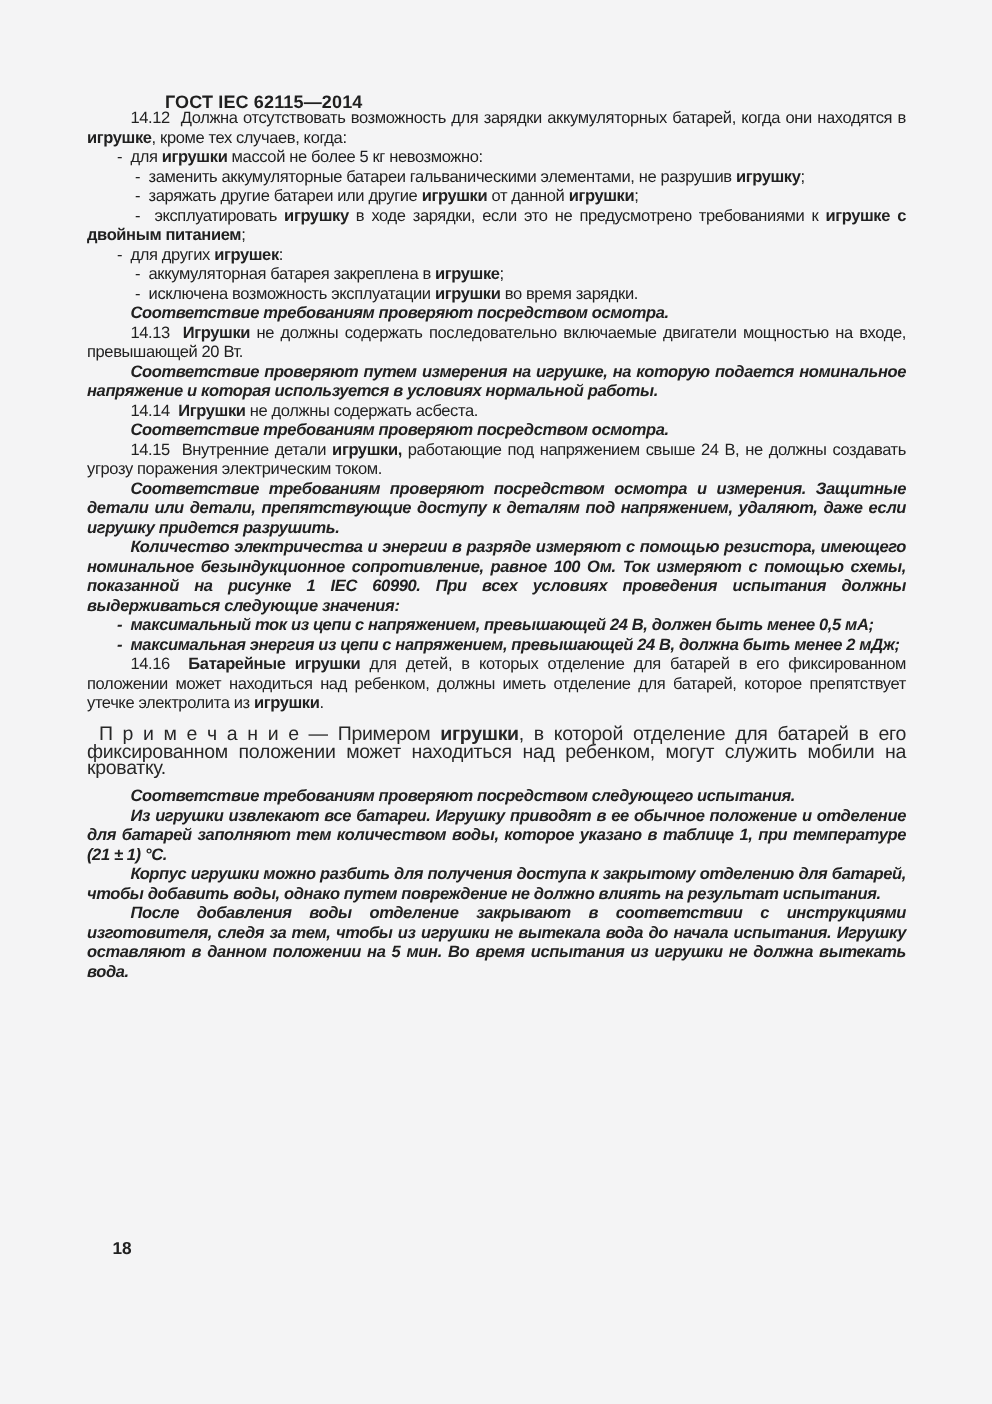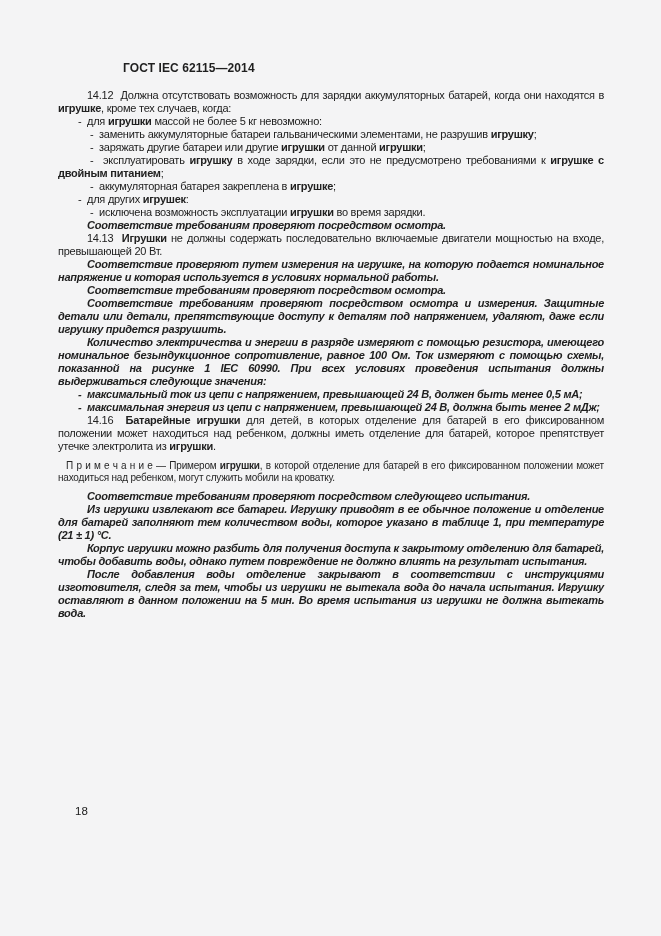--- a/index.html
+++ b/index.html
@@ -9,75 +9,77 @@
     font-family: "Liberation Sans", sans-serif;
     position: relative;
     overflow: hidden;
   }
   .page {
     position: absolute; left: 0; top: 0;
     width: 661px; height: 936px;
     background: #f4f4f5;
   }
   .running-header {
-    position: absolute; left: 75px; top: 61px;
+    position: absolute; left: 62px; top: 61px;
     font-size: 12px; font-weight: bold;
     color: #1f1f1f; letter-spacing: 0.1px;
     white-space: nowrap;
     padding-left: 48px;
   }
   .body-text {
-    position: absolute; left: 58px; top: 89px;
+    position: absolute; left: 58px; top: 73px;
     width: 546px;
     color: #212121;
   }
   .para {
     margin: 0; text-align: justify;
     font-size: 11px; line-height: 13px;
     letter-spacing: -0.25px;
     color: #212121;
   }
   .para.clause { text-indent: 29px; }
   .para.list1  { text-indent: 20px; }
   .para.list2  { text-indent: 32px; }
   .para.note   {
-    font-size: 10px; line-height: 11.5px;
+    font-size: 13px; line-height: 11.5px;
     letter-spacing: -0.2px;
     text-indent: 8px;
     margin: 7px 0 7px 0;
     color: #272727;
   }
   .r  { font-weight: normal; font-style: normal; }
   .b  { font-weight: bold;   font-style: normal; }
   .i  { font-weight: bold; font-style: italic; }
   .bi { font-weight: bold;   font-style: italic; }
   .page-number {
-    position: absolute; left: 75px; top: 805px;
-    font-size: 11.5px; color: #212121;
+    position: absolute; left: 75px; top: 827px;
+    font-size: 11.5px; color: #212121; font-weight: bold;
   }
 </style>
 </head>
 <body>
 
 <div class="page">
   <div class="running-header">ГОСТ IEC 62115—2014</div>
 
   <div class="body-text" id="doc-body">
       <p class="para clause"><span class="r">14.12&nbsp; Должна отсутствовать возможность для зарядки аккумуляторных батарей, когда они находятся в </span><span class="b">игрушке</span><span class="r">, кроме тех случаев, когда:</span></p>
       <p class="para list1"><span class="r">-&nbsp; для </span><span class="b">игрушки</span><span class="r"> массой не более 5 кг невозможно:</span></p>
       <p class="para list2"><span class="r">-&nbsp; заменить аккумуляторные батареи гальваническими элементами, не разрушив </span><span class="b">игрушку</span><span class="r">;</span></p>
       <p class="para list2"><span class="r">-&nbsp; заряжать другие батареи или другие </span><span class="b">игрушки</span><span class="r"> от данной </span><span class="b">игрушки</span><span class="r">;</span></p>
       <p class="para list2"><span class="r">-&nbsp; эксплуатировать </span><span class="b">игрушку</span><span class="r"> в ходе зарядки, если это не предусмотрено требованиями к </span><span class="b">игрушке с двойным питанием</span><span class="r">;</span></p>
+      <p class="para list1"><span class="r">-&nbsp; для других </span><span class="b">игрушек</span><span class="r">:</span></p>
       <p class="para list2"><span class="r">-&nbsp; аккумуляторная батарея закреплена в </span><span class="b">игрушке</span><span class="r">;</span></p>
-      <p class="para list1"><span class="r">-&nbsp; для других </span><span class="b">игрушек</span><span class="r">:</span></p>
       <p class="para list2"><span class="r">-&nbsp; исключена возможность эксплуатации </span><span class="b">игрушки</span><span class="r"> во время зарядки.</span></p>
       <p class="para clause"><span class="i">Соответствие требованиям проверяют посредством осмотра.</span></p>
       <p class="para clause"><span class="r">14.13&nbsp; </span><span class="b">Игрушки</span><span class="r"> не должны содержать последовательно включаемые двигатели мощностью на входе, превышающей 20 Вт.</span></p>
       <p class="para clause"><span class="i">Соответствие проверяют путем измерения на </span><span class="bi">игрушке</span><span class="i">, на которую подается </span><span class="bi">номинальное напряжение</span><span class="i"> и которая используется в условиях </span><span class="bi">нормальной работы</span><span class="i">.</span></p>
+      <p class="para clause"><span class="r">14.14&nbsp; </span><span class="b">Игрушки</span><span class="r"> не должны содержать асбеста.</span></p>
       <p class="para clause"><span class="i">Соответствие требованиям проверяют посредством осмотра.</span></p>
+      <p class="para clause"><span class="r">14.15&nbsp; Внутренние детали </span><span class="b">игрушки,</span><span class="r"> работающие под напряжением свыше 24 В, не должны создавать угрозу поражения электрическим током.</span></p>
       <p class="para clause"><span class="i">Соответствие требованиям проверяют посредством осмотра и измерения. Защитные детали или детали, препятствующие доступу к деталям под напряжением, удаляют, даже если игрушку придется разрушить.</span></p>
       <p class="para clause"><span class="i">Количество электричества и энергии в разряде измеряют с помощью резистора, имеющего номинальное безындукционное сопротивление, равное 100 Ом. Ток измеряют с помощью схемы, показанной на рисунке 1 IEC 60990. При всех условиях проведения испытания должны выдерживаться следующие значения:</span></p>
       <p class="para list1"><span class="i">-&nbsp; максимальный ток из цепи с напряжением, превышающей 24 В, должен быть менее 0,5 мА;</span></p>
       <p class="para list1"><span class="i">-&nbsp; максимальная энергия из цепи с напряжением, превышающей 24 В, должна быть менее 2 мДж;</span></p>
       <p class="para clause"><span class="r">14.16&nbsp; </span><span class="b">Батарейные игрушки</span><span class="r"> для детей, в которых отделение для батарей в его фиксированном положении может находиться над ребенком, должны иметь отделение для батарей, которое препятствует утечке электролита из </span><span class="b">игрушки</span><span class="r">.</span></p>
       <p class="para note"><span class="r">П р и м е ч а н и е — Примером </span><span class="b">игрушки</span><span class="r">, в которой отделение для батарей в его фиксированном положении может находиться над ребенком, могут служить мобили на кроватку.</span></p>
       <p class="para clause"><span class="i">Соответствие требованиям проверяют посредством следующего испытания.</span></p>
       <p class="para clause"><span class="i">Из </span><span class="bi">игрушки</span><span class="i"> извлекают все батареи. </span><span class="bi">Игрушку</span><span class="i"> приводят в ее обычное положение и отделение для батарей заполняют тем количеством воды, которое указано в таблице 1, при температуре (21 ± 1) °С.</span></p>
       <p class="para clause"><span class="i">Корпус </span><span class="bi">игрушки</span><span class="i"> можно разбить для получения доступа к закрытому отделению для батарей, чтобы добавить воды, однако путем повреждение не должно влиять на результат испытания.</span></p>
       <p class="para clause"><span class="i">После добавления воды отделение закрывают в соответствии с инструкциями изготовителя, следя за тем, чтобы из игрушки не вытекала вода до начала испытания. </span><span class="bi">Игрушку</span><span class="i"> оставляют в данном положении на 5 мин. Во время испытания из игрушки не должна вытекать вода.</span></p>

